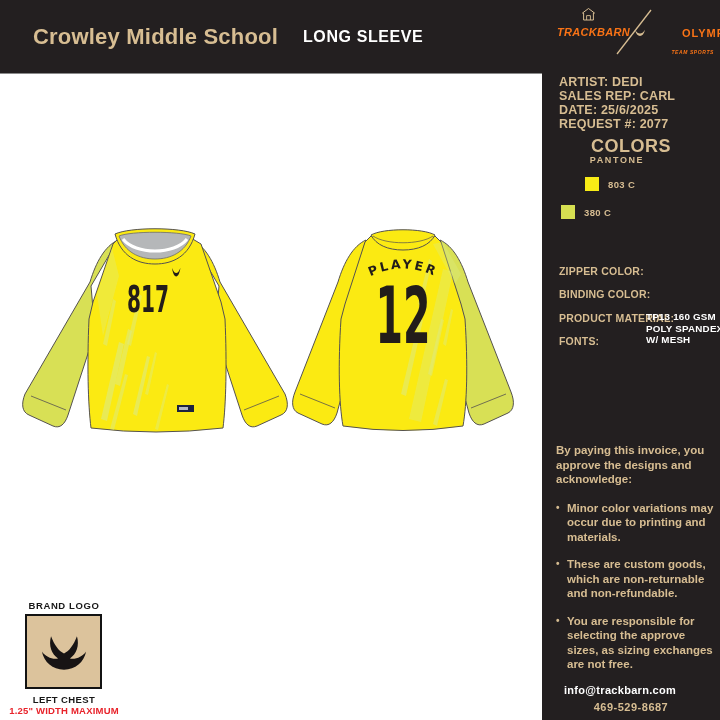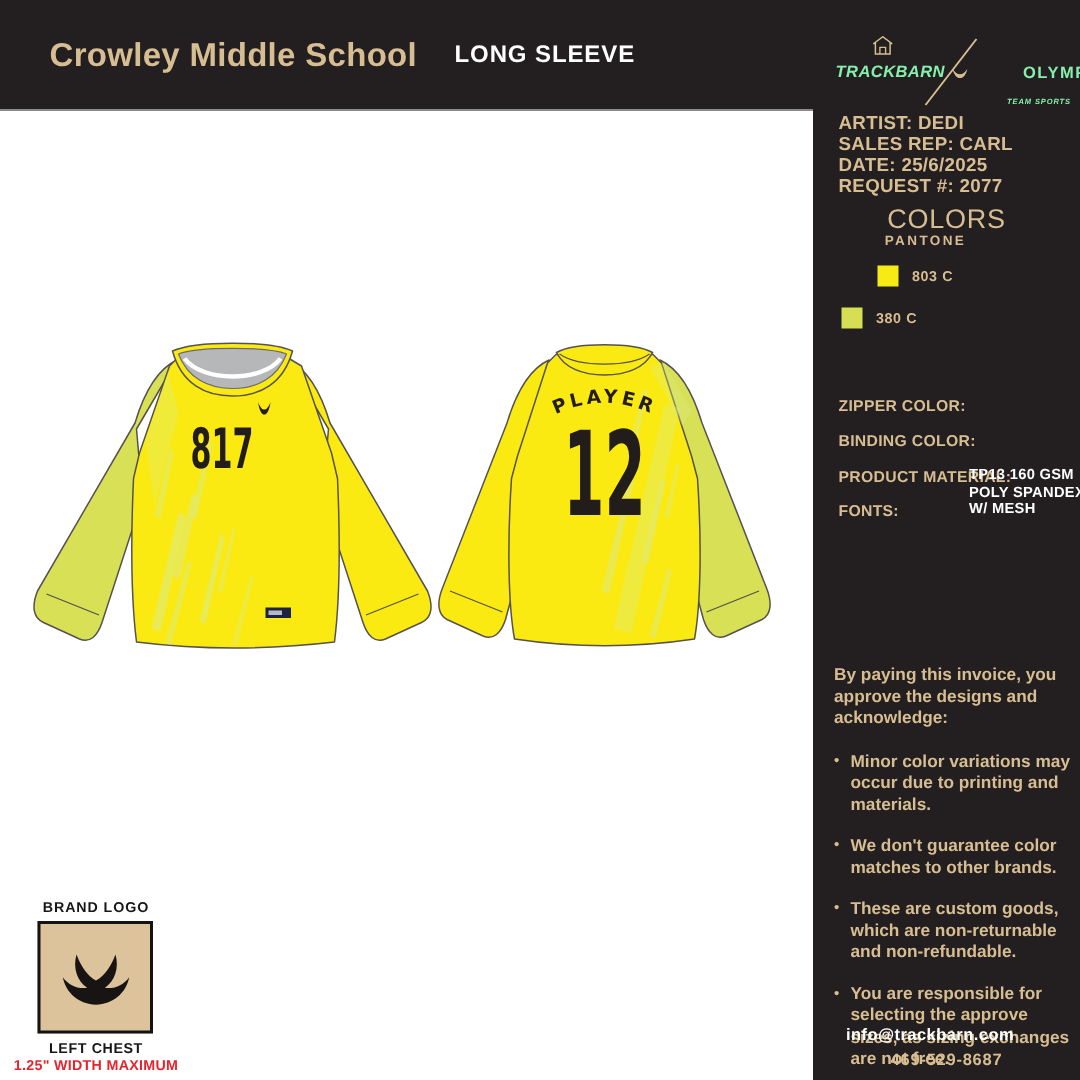--- a/index.html
+++ b/index.html
@@ -3,21 +3,21 @@
 <meta charset="utf-8">
 <style>
   html,body{margin:0;padding:0;background:#231f20;}
   .page{position:relative;width:720px;height:720px;background:#231f20;
         font-family:"Liberation Sans",sans-serif;overflow:hidden;}
   
   .school-name{position:absolute;left:33px;top:24px;font-size:22px;font-weight:bold;
         color:#d7bd92;letter-spacing:.2px;white-space:nowrap;}
   .product-name{position:absolute;left:303px;top:28px;font-size:16px;font-weight:bold;
         color:#ffffff;letter-spacing:.6px;white-space:nowrap;}
-  .lockup{position:absolute;left:556px;top:20px;width:160px;height:52px;color:#86efac;}
+  .lockup{position:absolute;left:556px;top:4px;width:160px;height:52px;color:#f97316;}
   .lockup .tb-icon{position:absolute;left:26px;top:4px;}
   .lockup .tb-text{position:absolute;left:1px;top:22px;font-size:11px;font-weight:bold;
         font-style:italic;letter-spacing:.3px;}
   .lockup .slash{position:absolute;left:60px;top:5px;}
   .lockup .oly-icon{position:absolute;left:79px;top:25px;}
   .lockup .oly-text{position:absolute;left:90px;top:23px;font-size:11px;font-weight:bold;
         letter-spacing:1px;margin-left:36px;}
   .lockup .oly-tag{position:absolute;left:90px;top:45px;width:68px;text-align:right;
         font-size:5px;font-weight:bold;font-style:italic;letter-spacing:.6px;}
   
@@ -32,21 +32,21 @@
   .logo-box{position:absolute;left:25px;top:540px;width:73px;height:71px;background:#dcc39c;
         border:2.5px solid #131313;display:flex;align-items:center;justify-content:center;}
   .logo-placement{position:absolute;left:4px;top:620px;width:120px;text-align:center;
         font-size:9.5px;font-weight:bold;color:#171717;letter-spacing:.4px;}
   .logo-constraint{position:absolute;left:4px;top:631px;width:120px;text-align:center;
         font-size:9.5px;font-weight:bold;color:#e8232b;letter-spacing:.2px;}
   
   .order-block{position:absolute;left:559px;top:75px;font-size:12.5px;font-weight:bold;
         color:#d7bd92;line-height:14px;letter-spacing:.2px;}
   .colors-title{position:absolute;left:542px;top:136px;width:178px;text-align:center;
-        font-size:18px;font-weight:normal;color:#d7bd92;letter-spacing:.5px;}
+        font-size:18px;font-weight:bold;color:#d7bd92;letter-spacing:.5px;}
   .colors-sub{position:absolute;left:542px;top:155px;width:150px;text-align:center;
         font-size:9px;font-weight:bold;color:#d7bd92;letter-spacing:1.6px;}
   .swatch-row{position:absolute;left:561px;display:flex;align-items:center;}
   .swatch-row.r1{top:177px;padding-left:24px;} .swatch-row.r2{top:205px;}
   .swatch{width:14px;height:14px;display:inline-block;}
   .swatch-label{margin-left:9px;font-size:9.5px;font-weight:bold;color:#d7bd92;
         letter-spacing:.4px;}
   .spec-label{position:absolute;left:559px;font-size:10.5px;font-weight:bold;color:#d7bd92;
         letter-spacing:.2px;}
   .spec-label.zipper{top:265px;} .spec-label.binding{top:288px;}
@@ -192,21 +192,20 @@
   <div class="spec-label zipper">ZIPPER COLOR:</div>
   <div class="spec-label binding">BINDING COLOR:</div>
   <div class="spec-label material">PRODUCT MATERIAL:</div>
   <div class="spec-value">TP13 160 GSM POLY SPANDEX W/ MESH</div>
   <div class="spec-label fonts">FONTS:</div>
 
   <div class="legal">
     <p>By paying this invoice, you approve the designs and acknowledge:</p>
     <ul>
       <li>Minor color variations may occur due to printing and materials.</li>
-      <li>We don't guarantee color matches to other brands.</li>
       <li>These are custom goods, which are non-returnable and non-refundable.</li>
       <li>You are responsible for selecting the approve sizes, as sizing exchanges are not free.</li>
     </ul>
   </div>
 
   <div class="contact-email">info@trackbarn.com</div>
   <div class="contact-phone">469-529-8687</div>
 
 </div>
 

